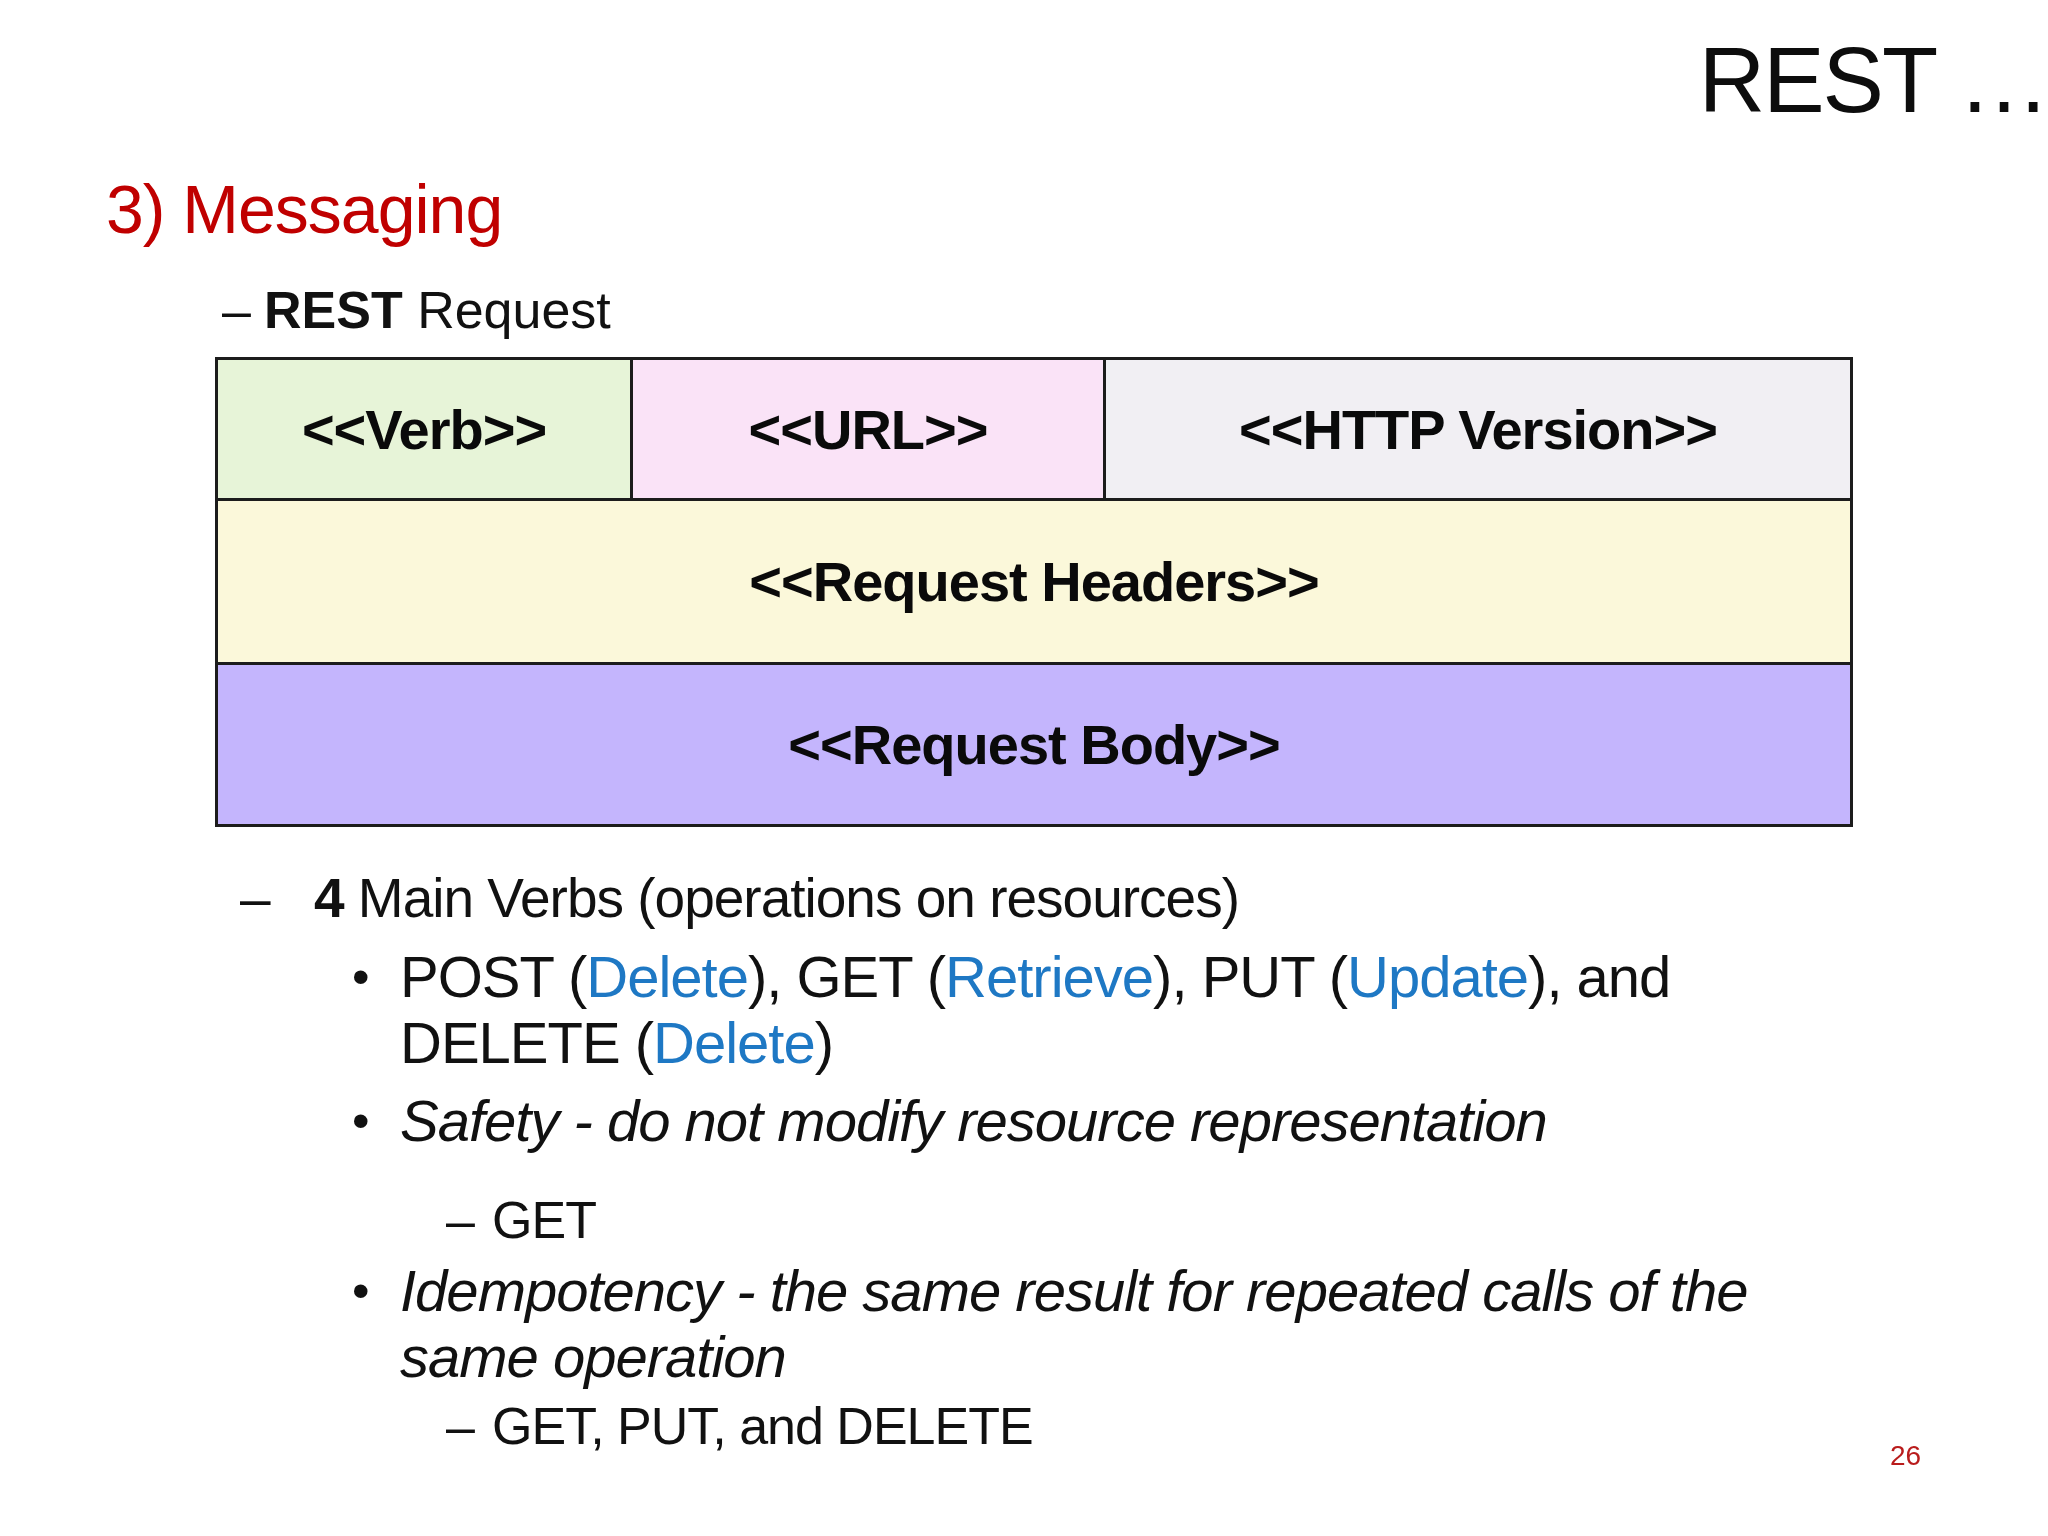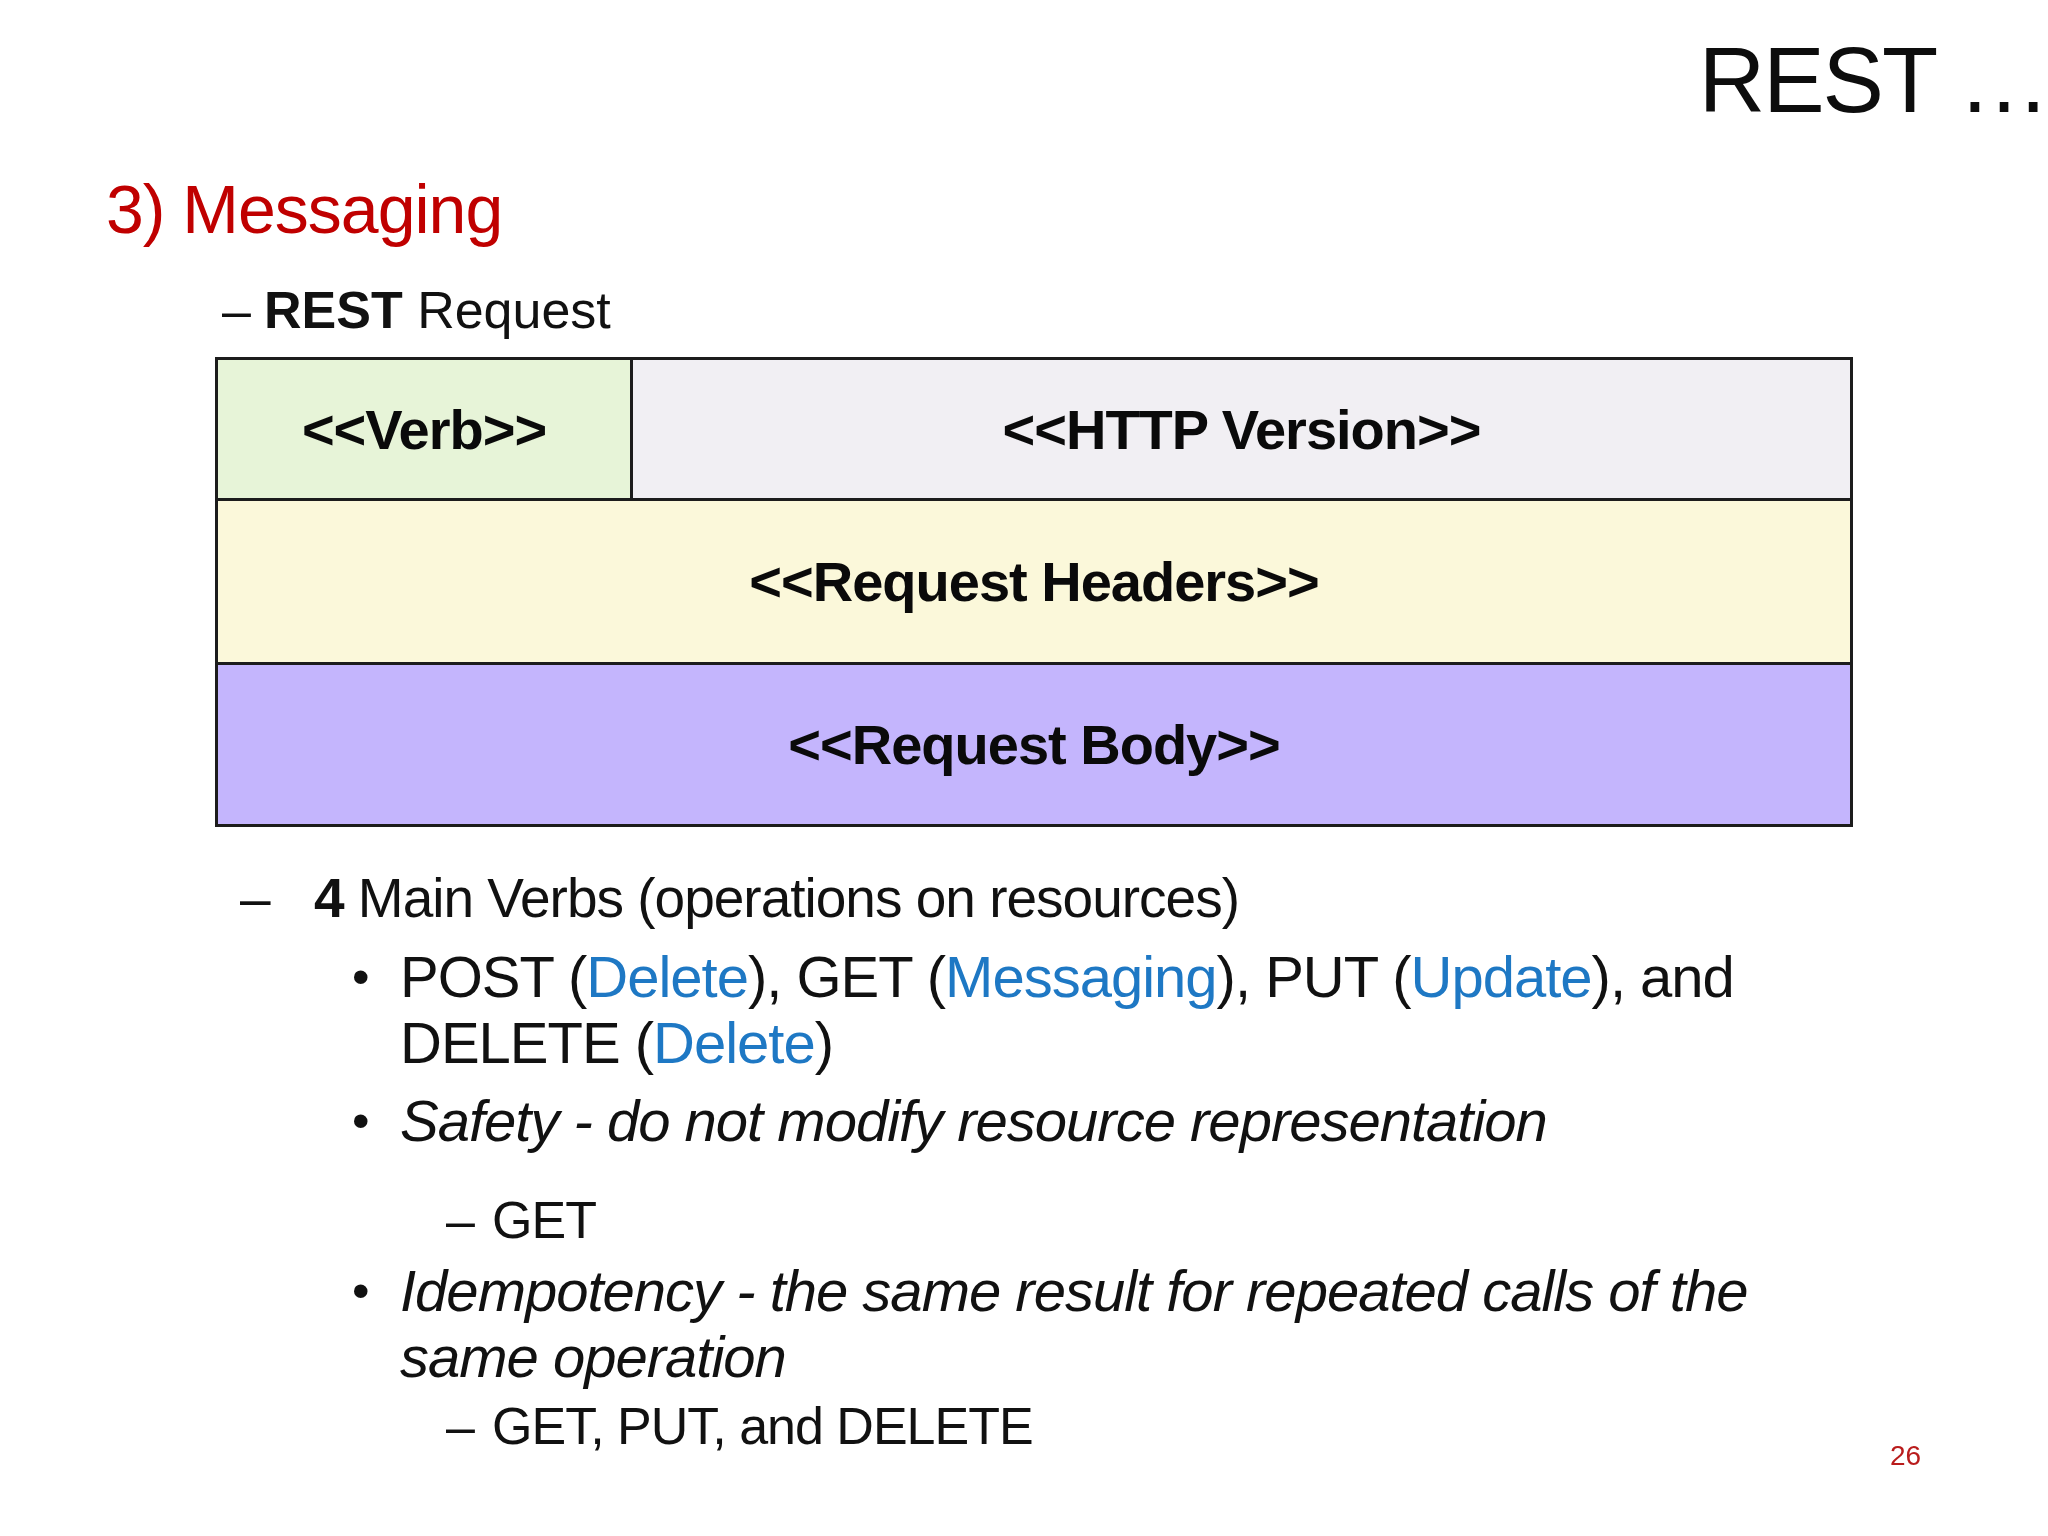--- a/index.html
+++ b/index.html
@@ -79,39 +79,40 @@
   <div class="heading">3) Messaging</div>
 
   <div class="item http-line">
     <span class="marker">–</span>
     <span class="seg-line"><span class="b">REST</span><span> Request</span></span>
   </div>
 
   <div class="diagram">
     <div class="drow row1">
       <div class="dcell cell-verb">&lt;&lt;Verb&gt;&gt;</div>
+      <div class="dcell cell-url">&lt;&lt;URL&gt;&gt;</div>
       <div class="dcell cell-ver">&lt;&lt;HTTP Version&gt;&gt;</div>
     </div>
     <div class="drow row2">
       <div class="dcell cell-hdr">&lt;&lt;Request Headers&gt;&gt;</div>
     </div>
     <div class="drow row3">
       <div class="dcell cell-body">&lt;&lt;Request Body&gt;&gt;</div>
     </div>
   </div>
 
   <div class="item verbs-line">
     <span class="marker">–</span>
     <span class="seg-line"><span class="b">4</span><span> Main Verbs (operations on resources)</span></span>
   </div>
 
   <div class="item post-bullet">
     <span class="marker">•</span>
     <span>
-      <span class="seg-line"><span>POST (</span><span class="blu">Delete</span><span>), GET (</span><span class="blu">Messaging</span><span>), PUT (</span><span class="blu">Update</span><span>), and</span></span><br>
+      <span class="seg-line"><span>POST (</span><span class="blu">Delete</span><span>), GET (</span><span class="blu">Retrieve</span><span>), PUT (</span><span class="blu">Update</span><span>), and</span></span><br>
       <span class="seg-line"><span>DELETE (</span><span class="blu">Delete</span><span>)</span></span>
     </span>
   </div>
 
   <div class="item safety-bullet">
     <span class="marker">•</span>
     <span class="it">Safety - do not modify resource representation</span>
   </div>
 
   <div class="item sub-item sub-get">

